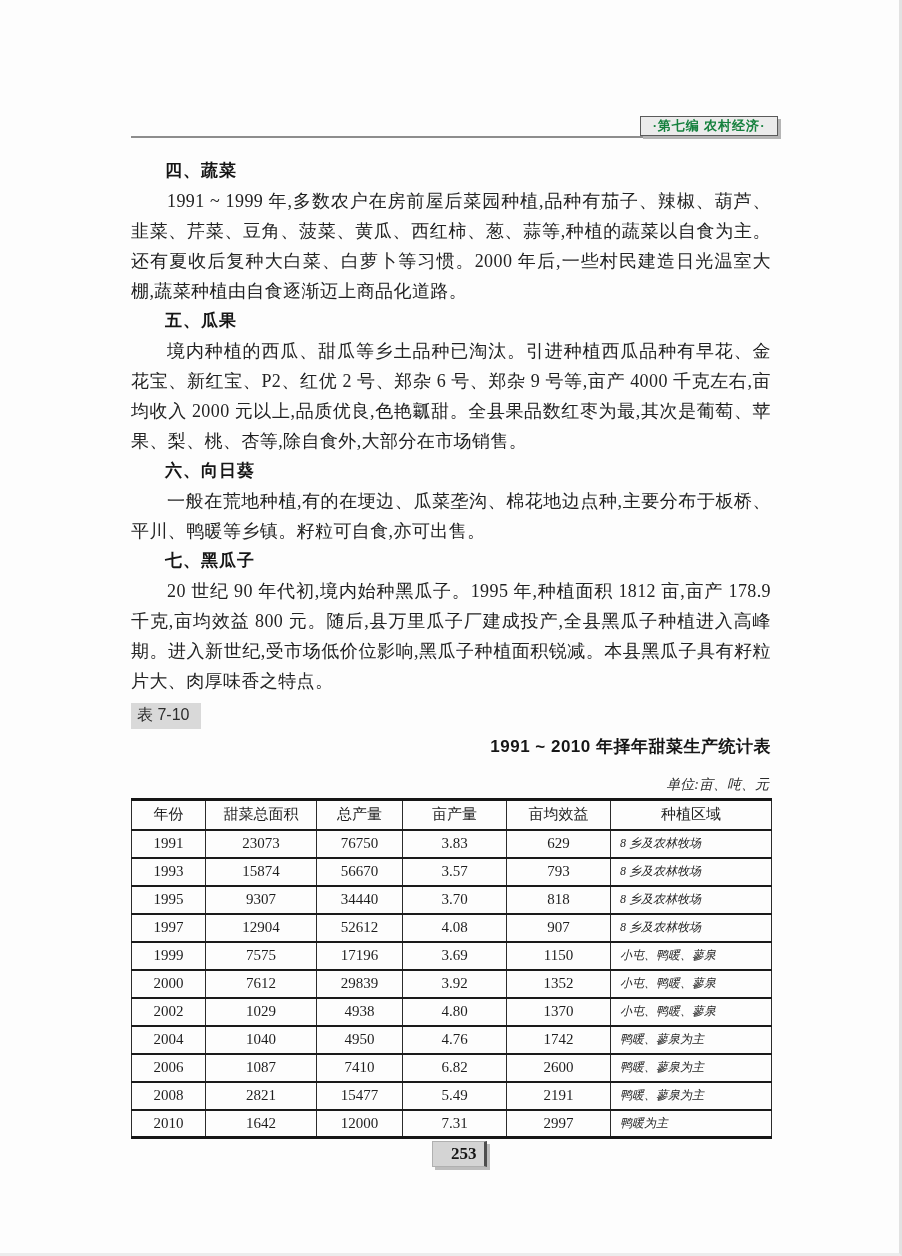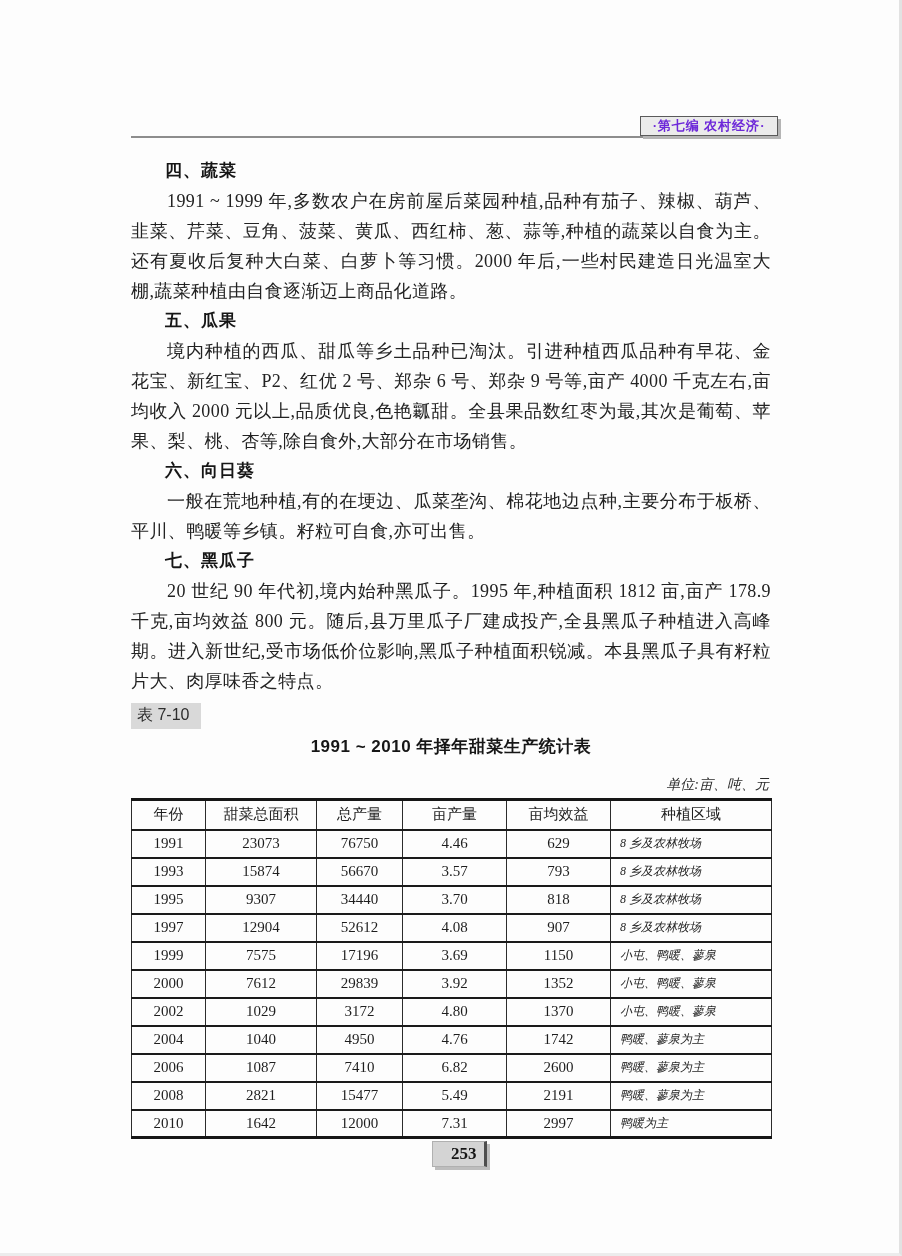--- a/index.html
+++ b/index.html
@@ -33,21 +33,21 @@
     padding: 1px 6px 2px 6px;
     background: #ebebeb;
     border: 1px solid #5a5a5a;
     box-shadow: 3px 3px 0 #b5b5b5;
     font-family: "Liberation Serif", serif;
     font-weight: bold;
     font-size: 13px;
     line-height: 15px;
     text-align: center;
     letter-spacing: 1px;
-    color: #6d28d9;
+    color: #15803d;
   }
 
   
   .content {
     position: absolute;
     left: 131px;
     top: 156px;
     width: 640px;
   }
   .section-heading {
@@ -74,21 +74,21 @@
     margin-top: 7px;
     padding: 2px 12px 3px 6px;
     background: #d9d9d9;
     font-family: "Liberation Sans", sans-serif;
     font-size: 16px;
     color: #2c2c2c;
     text-align: right;
   }
   .table-title {
     margin-top: 5px;
-    text-align: center;
+    text-align: right;
     font-family: "Liberation Sans", sans-serif;
     font-weight: bold;
     font-size: 17px;
     line-height: 26px;
     letter-spacing: 0.5px;
     color: #161616;
   }
   .table-unit {
     margin-top: 16px;
     margin-bottom: 4px;
@@ -196,21 +196,21 @@
             <th>亩产量</th>
             <th>亩均效益</th>
             <th>种植区域</th>
           </tr>
         </thead>
         <tbody>
             <tr>
               <td>1991</td>
               <td>23073</td>
               <td>76750</td>
-              <td>4.46</td>
+              <td>3.83</td>
               <td>629</td>
               <td>8 乡及农林牧场</td>
             </tr>
             <tr>
               <td>1993</td>
               <td>15874</td>
               <td>56670</td>
               <td>3.57</td>
               <td>793</td>
               <td>8 乡及农林牧场</td>
@@ -243,21 +243,21 @@
               <td>2000</td>
               <td>7612</td>
               <td>29839</td>
               <td>3.92</td>
               <td>1352</td>
               <td>小屯、鸭暖、蓼泉</td>
             </tr>
             <tr>
               <td>2002</td>
               <td>1029</td>
-              <td>3172</td>
+              <td>4938</td>
               <td>4.80</td>
               <td>1370</td>
               <td>小屯、鸭暖、蓼泉</td>
             </tr>
             <tr>
               <td>2004</td>
               <td>1040</td>
               <td>4950</td>
               <td>4.76</td>
               <td>1742</td>

